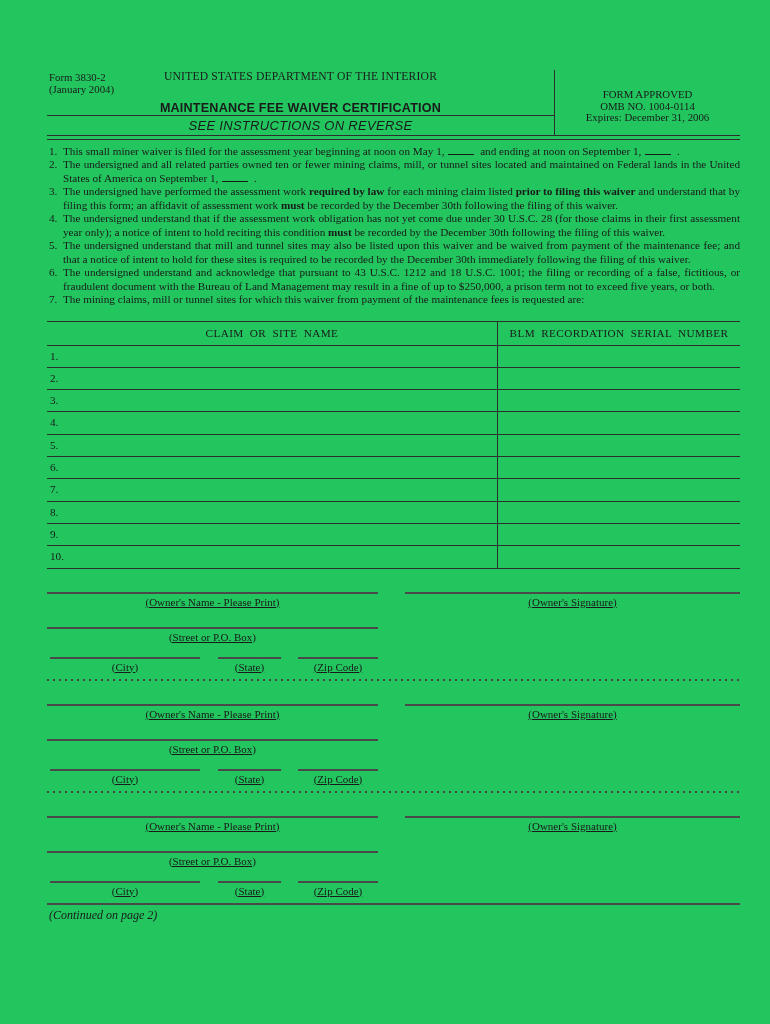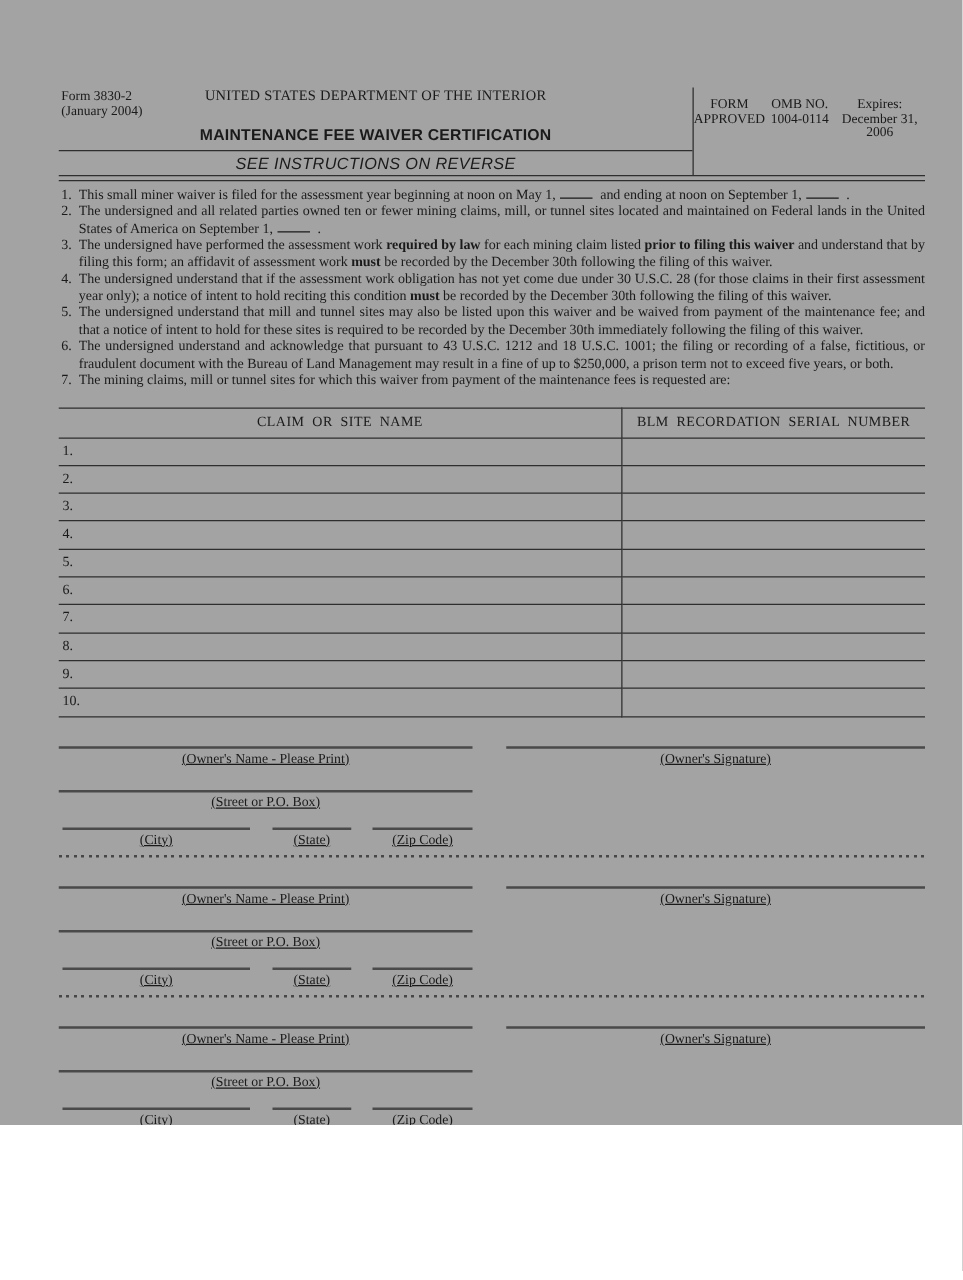--- a/index.html
+++ b/index.html
@@ -1,44 +1,44 @@
 <!DOCTYPE html>
 <html><head>
 <meta charset="utf-8">
 <style>
   * { margin:0; padding:0; box-sizing:border-box; }
   html,body { background:#ffffff; }
   .page {
     position:relative;
-    width:770px; height:900px;
-    background:#a3a3a3;
+    width:770px; height:1024px;
+    background:#22c55e;
     font-family:"Liberation Serif", serif;
     color:#1a1a1a;
     overflow:hidden;
   }
   .content { position:absolute; left:47px; top:70px; width:693px; }
 
   
   .hdr { display:flex; align-items:stretch; }
   .hdr-left { flex:1; position:relative; text-align:center; padding-top:1px; }
   .form-no { position:absolute; left:2px; top:1px; text-align:left; font-size:10.8px; line-height:12.2px; }
   .dept { font-size:11.6px; line-height:12.6px; letter-spacing:0.2px; }
   .form-title {
     font-family:"Liberation Sans", sans-serif; font-weight:700;
     font-size:12.6px; letter-spacing:0.2px;
-    margin-top:17px; padding-bottom:5px;
+    margin-top:17px; 
     border-bottom:1.5px solid #2e2e2e;
   }
   .form-subtitle {
     font-family:"Liberation Sans", sans-serif; font-style:italic;
     font-size:13px; letter-spacing:0.3px; padding:2px 0 2px;
   }
   .hdr-right {
     width:186px; border-left:1.5px solid #2e2e2e;
-    display:flex; justify-content:center;
+    display:flex; flex-direction:column; justify-content:center;
     padding-top:8px; text-align:center;
     font-size:10.8px; line-height:11.6px;font-family:Liberation Serif, serif;
   }
   .double-rule { height:5px; border-top:1.6px solid #2e2e2e; border-bottom:1.6px solid #2e2e2e; }
 
   
   .cert-list { list-style:none; margin-top:5px; }
   .cert-list li { display:flex; font-size:11.2px; line-height:13.5px; }
   .item-num { flex:none; width:16px; padding-left:2px; }
   .item-text { flex:1; text-align:justify; }

